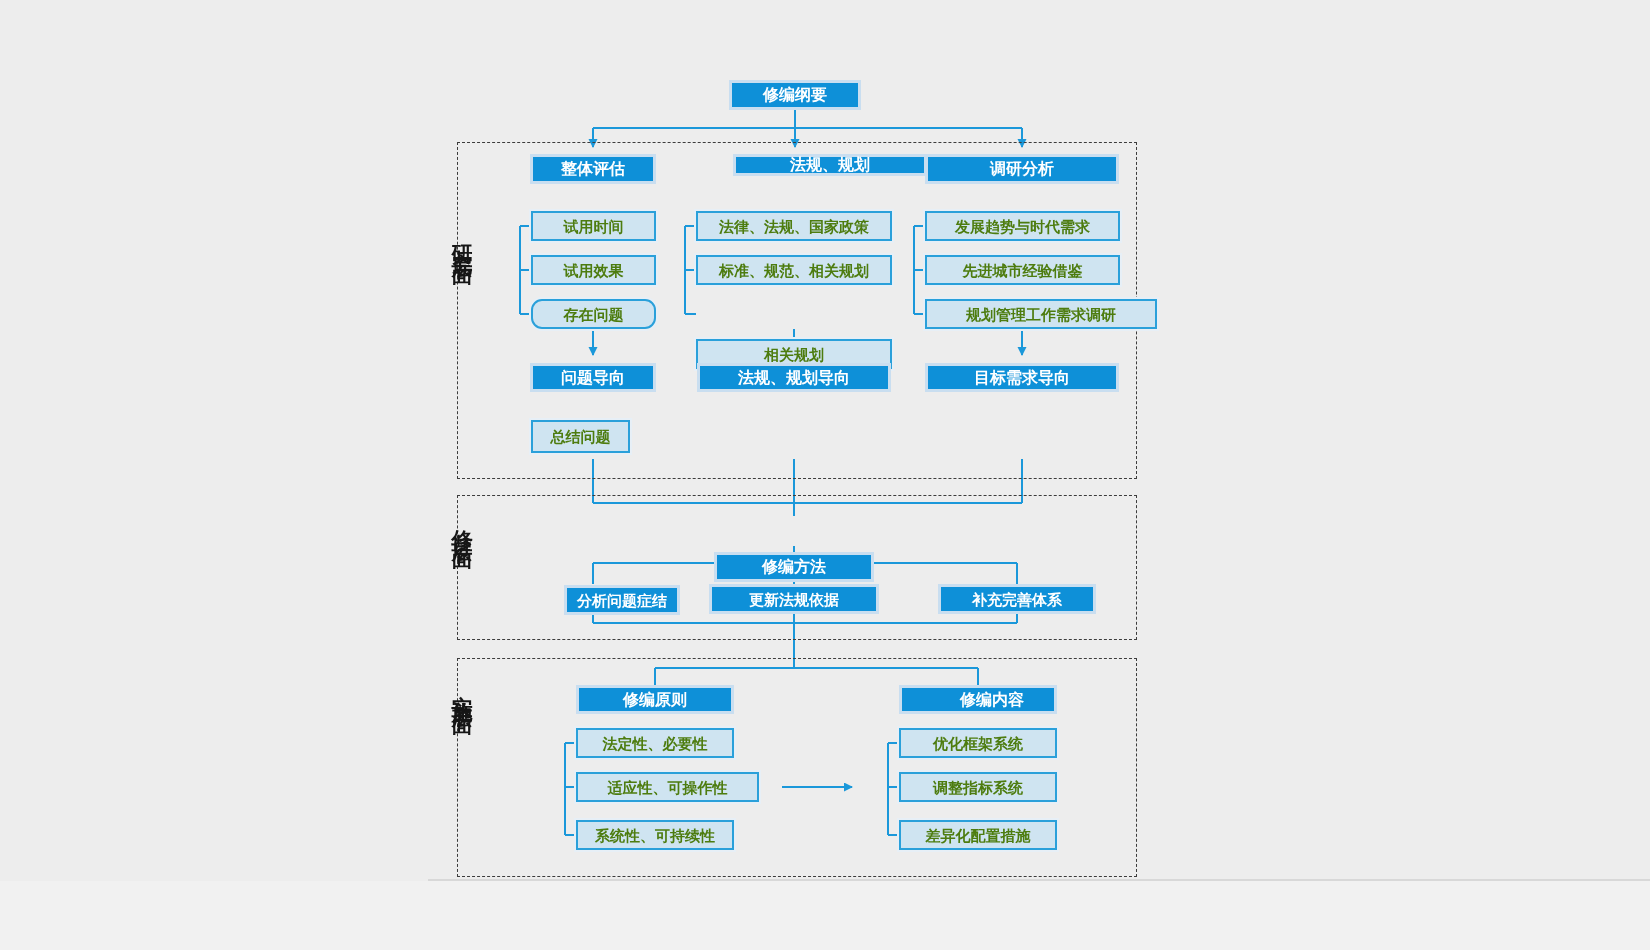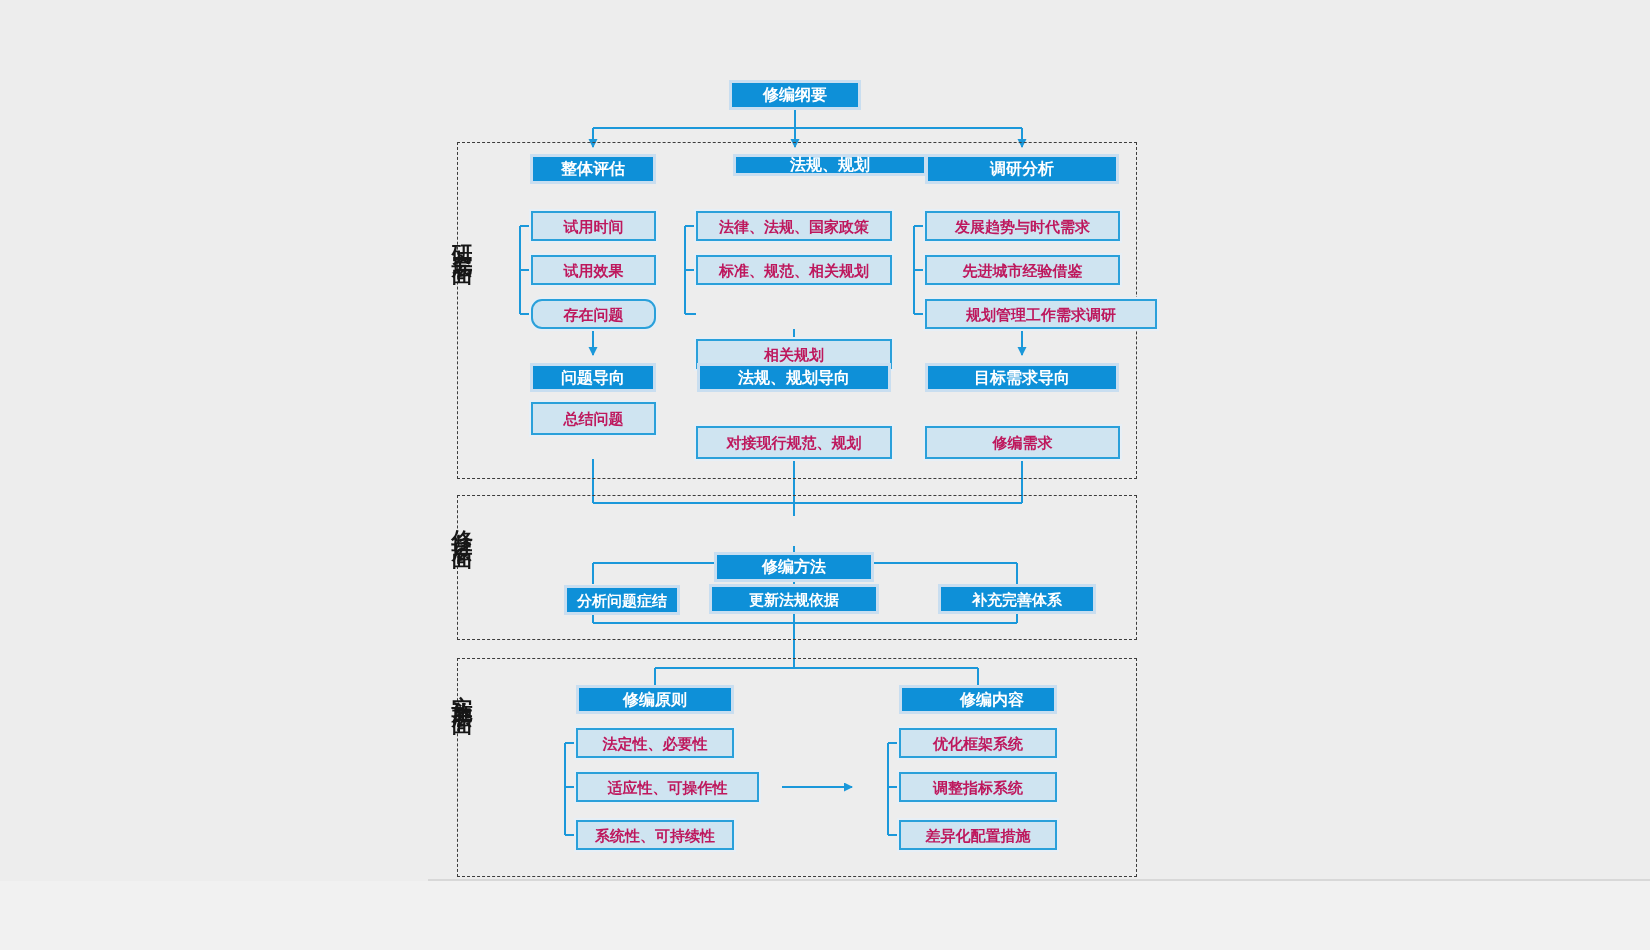--- a/index.html
+++ b/index.html
@@ -6,21 +6,21 @@
   .canvas{
     position:relative;width:1650px;height:950px;background:#ededed;overflow:hidden;
     font-family:"Liberation Sans","DejaVu Sans",sans-serif;
   }
   .sec{position:absolute;border:1px dashed #3c3c3c;background:transparent;}
   .box{
     position:absolute;box-sizing:border-box;display:flex;align-items:center;justify-content:center;
     font-weight:700;text-align:center;white-space:nowrap;line-height:1;
   }
   .solid{background:#0e90d8;border:3px solid #c9def0;color:#ffffff;}
-  .light{background:#cfe4f1;border:2px solid #2aa0da;color:#be185d;box-shadow:0 0 0 2px #e7eff6;}
+  .light{background:#cfe4f1;border:2px solid #2aa0da;color:#4d7c0f;box-shadow:0 0 0 2px #e7eff6;}
   .f16{font-size:16px;}
   .f15{font-size:15px;}
   .side{
     position:absolute;writing-mode:vertical-rl;text-orientation:upright;
     font-weight:700;font-size:21px;color:#161616;letter-spacing:7px;line-height:1;
   }
   svg.wires{position:absolute;left:0;top:0;pointer-events:none;}
   .divider{position:absolute;background:#d8d8d8;}
   .bottomstrip{position:absolute;background:#f1f1f1;}
 </style>
@@ -138,23 +138,21 @@
   <div class="box light f15" style="left:696px;top:299px;width:196px;height:30px;margin-top:40px;">相关规划</div>
 
   <div class="box light f15" style="left:925px;top:211px;width:195px;height:30px;">发展趋势与时代需求</div>
   <div class="box light f15" style="left:925px;top:255px;width:195px;height:30px;">先进城市经验借鉴</div>
   <div class="box light f15" style="left:925px;top:299px;width:232px;height:30px;">规划管理工作需求调研</div>
 
   <div class="box solid f16" style="left:530px;top:363px;width:126px;height:29px;">问题导向</div>
   <div class="box solid f16" style="left:697px;top:363px;width:194px;height:29px;">法规、规划导向</div>
   <div class="box solid f16" style="left:925px;top:363px;width:194px;height:29px;">目标需求导向</div>
 
-  <div class="box light f15" style="left:531px;top:402px;width:125px;height:33px;">总结问题</div>
-  <div class="box light f15" style="left:696px;top:426px;width:196px;height:33px;">对接现行规范、规划</div>
-  <div class="box light f15" style="left:925px;top:426px;width:195px;height:33px;">修编需求</div>
+  <div class="box light f15" style="left:531px;top:420px;width:99px;height:33px;">总结问题</div>
 
   <div class="box solid f16" style="left:714px;top:516px;width:160px;height:30px;margin-top:36px;">修编方法</div>
 
   <div class="box solid f15" style="left:531px;top:585px;width:116px;height:30px;margin-left:33px;">分析问题症结</div>
   <div class="box solid f15" style="left:709px;top:584px;width:170px;height:30px;">更新法规依据</div>
   <div class="box solid f15" style="left:938px;top:584px;width:158px;height:30px;">补充完善体系</div>
 
   <div class="box solid f16" style="left:576px;top:685px;width:158px;height:29px;">修编原则</div>
   <div class="box solid f16" style="left:899px;top:685px;width:158px;height:29px;padding-left:28px;">修编内容</div>
 

